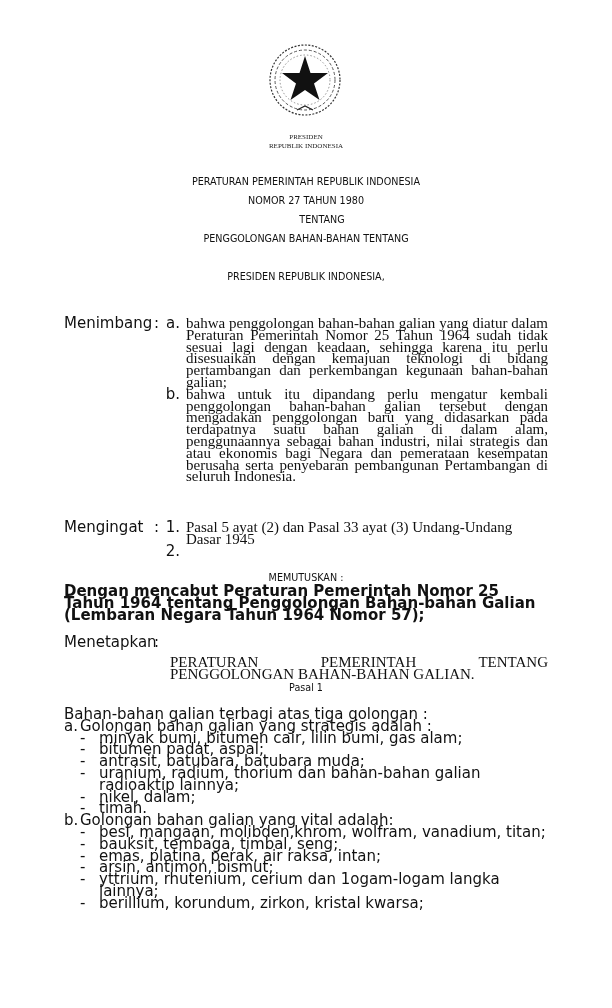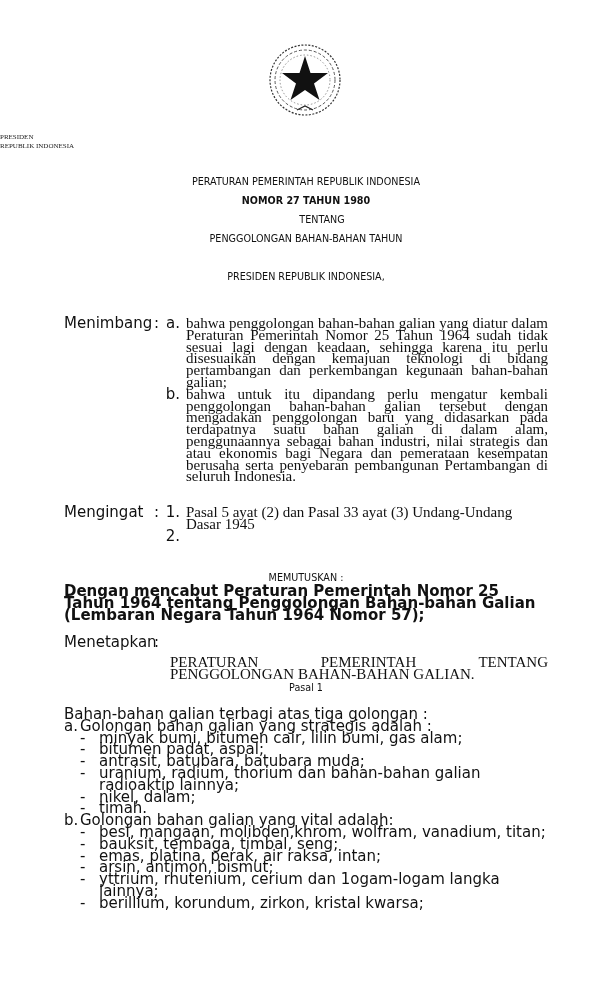--- a/index.html
+++ b/index.html
@@ -2,21 +2,21 @@
 <html><head>
 <meta charset="utf-8">
 <style>
   html, body { margin: 0; padding: 0; background: #ffffff; }
   body {
     width: 612px; height: 1008px; position: relative; overflow: hidden;
     font-family: "DejaVu Sans", sans-serif; color: #111; font-size: 9.6px;
   }
   .emblem { position: absolute; left: 267px; top: 42px; width: 76px; height: 76px; }
   .emblem-caption {
-    position: absolute; left: 0; width: 612px; 
+    position: absolute; left: 0; width: 612px; text-align: center;
     font-family: "Liberation Serif", serif; font-size: 7px; line-height: 9px; color: #222;
   }
   .center-line { position: absolute; left: 0; width: 612px; text-align: center; font-size: 9.6px; line-height: 12px; }
   .block { position: absolute; left: 64px; width: 484px; font-size: 15px; line-height: 11.8px; }
   .row { display: flex; }
   .lbl { width: 90px; flex: none; }
   .colon { width: 10px; flex: none; }
   .num { width: 22px; flex: none; text-align: right; padding-right: 6px; box-sizing: border-box; }
   .txt { flex: 1; text-align: justify; font-family: Liberation Serif, serif; }
   .txt.last { text-align-last: left; }
@@ -33,41 +33,41 @@
   <circle cx="38" cy="38" r="35" fill="none" stroke="#333" stroke-width="1.2" stroke-dasharray="2 1.5"></circle>
   <circle cx="38" cy="38" r="30" fill="none" stroke="#555" stroke-width="1" stroke-dasharray="3 2"></circle>
   <circle cx="38" cy="38" r="25" fill="none" stroke="#777" stroke-width="0.8" stroke-dasharray="1.5 2"></circle>
   <polygon points="38,14 43.5,31 61,31 47,41.5 52.5,58 38,48 23.5,58 29,41.5 15,31 32.5,31" fill="#111"></polygon>
   <path d="M30 68 L38 64 L46 68" fill="none" stroke="#222" stroke-width="1.2"></path>
 </svg>
 <div class="emblem-caption" style="top:133px;">PRESIDEN</div>
 <div class="emblem-caption" style="top:142px;">REPUBLIK INDONESIA</div>
 
 <div class="center-line" style="top:176px;">PERATURAN PEMERINTAH REPUBLIK INDONESIA</div>
-<div class="center-line" style="top:195px;font-weight:bold;">NOMOR 27 TAHUN 1980</div>
+<div class="center-line" style="top:195px;">NOMOR 27 TAHUN 1980</div>
 <div class="center-line" style="top:214px;padding-left:16px;">TENTANG</div>
-<div class="center-line" style="top:233px;">PENGGOLONGAN BAHAN-BAHAN TAHUN</div>
+<div class="center-line" style="top:233px;">PENGGOLONGAN BAHAN-BAHAN TENTANG</div>
 <div class="center-line" style="top:271px;">PRESIDEN REPUBLIK INDONESIA,</div>
 
 <div class="block" style="top:318px;">
   <div class="row">
     <div class="lbl">Menimbang</div>
     <div class="colon">:</div>
     <div class="num">a.</div>
     <div class="txt last">bahwa penggolongan bahan-bahan galian yang diatur dalam Peraturan Pemerintah Nomor 25 Tahun 1964 sudah tidak sesuai lagi dengan keadaan, sehingga karena itu perlu disesuaikan dengan kemajuan teknologi di bidang pertambangan dan perkembangan kegunaan bahan-bahan galian;</div>
   </div>
   <div class="row">
     <div class="lbl"></div>
       <div class="colon"></div>
     <div class="num">b.</div>
     <div class="txt last">bahwa untuk itu dipandang perlu mengatur kembali penggolongan bahan-bahan galian tersebut dengan mengadakan penggolongan baru yang didasarkan pada terdapatnya suatu bahan galian di dalam alam, penggunaannya sebagai bahan industri, nilai strategis dan atau ekonomis bagi Negara dan pemerataan kesempatan berusaha serta penyebaran pembangunan Pertambangan di seluruh Indonesia.</div>
   </div>
 </div>
 
-<div class="block" style="top:507px;">
+<div class="block" style="top:522px;">
   <div class="row">
     <div class="lbl">Mengingat</div>
     <div class="colon">:</div>
     <div class="num">1.</div>
     <div class="txt plain">Pasal 5 ayat (2) dan Pasal 33 ayat (3) Undang-Undang Dasar 1945</div>
   </div>
   <div class="row">
     <div class="lbl"></div>
       <div class="colon"></div>
     <div class="num">2.</div>

